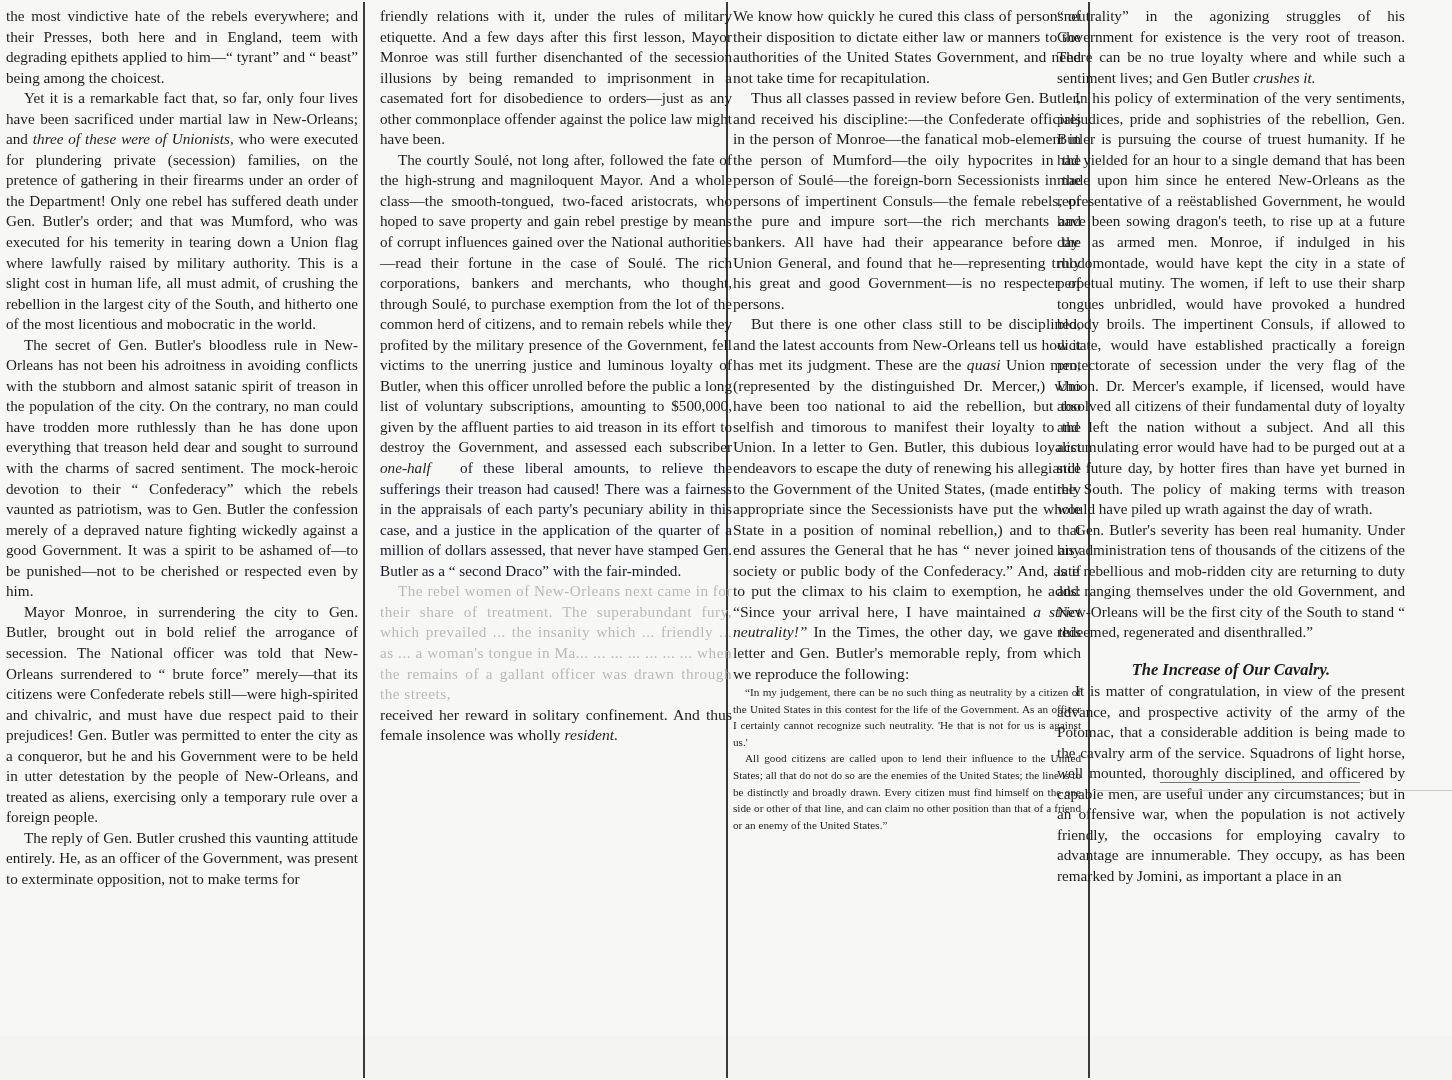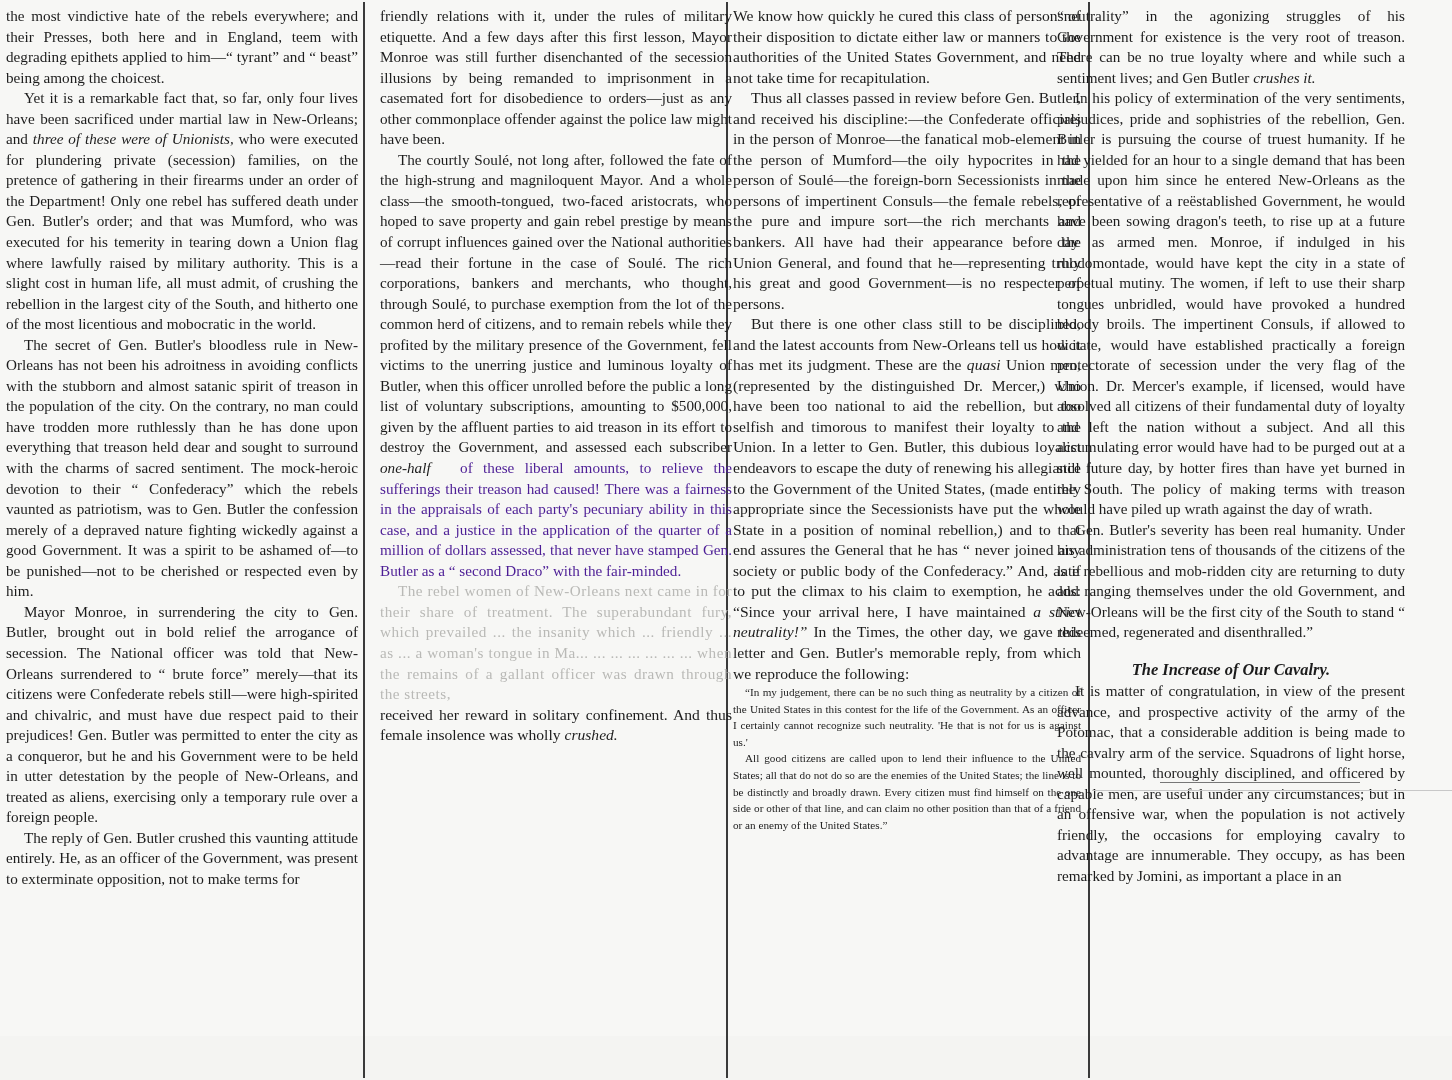--- a/index.html
+++ b/index.html
@@ -25,21 +25,21 @@
   .col2 { left: 380px; width: 352px; }
   .col3 { left: 733px; width: 348px; }
   .col4 { left: 1057px; width: 348px; }
   .rule {
     position: absolute; top: 2px; width: 2px; background: #3a3a3a;
   }
   .quote { font-size: 11.2px; line-height: 16.6px; }
   .quote p { text-indent: 12px; }
   .big { font-size: 15.6px; }
   .faded { color: #b9b9b6; letter-spacing: 0.5px; }
-  .faded-mid { color: #4c1d95; margin-left: 19px; }
+  .faded-mid { color: #0f172a; margin-left: 19px; }
   .headline {
     text-align: center; font-weight: bold; font-size: 16.4px;
     line-height: 22px; margin: 4px 0 1px; text-indent: 0 !important; font-style: italic;
   }
   .divider {
     position: absolute; left: 1160px; width: 200px; top: 782px;
     border-top: 1.5px solid #777;
   }
   .hline {
     position: absolute; left: 1092px; width: 360px; top: 790px;
@@ -60,21 +60,21 @@
     <p><span>Yet it is a remarkable fact that, so far, only four lives have been sacrificed under martial law in New-Orleans; and</span> <i>three of these were of Unionists,</i> <span>who were executed for plundering private (secession) families, on the pretence of gathering in their firearms under an order of the Department! Only one rebel has suffered death under Gen. Butler's order; and that was Mumford, who was executed for his temerity in tearing down a Union flag where lawfully raised by military authority. This is a slight cost in human life, all must admit, of crushing the rebellion in the largest city of the South, and hitherto one of the most licentious and mobocratic in the world.</span></p>
     <p>The secret of Gen. Butler's bloodless rule in New-Orleans has not been his adroitness in avoiding conflicts with the stubborn and almost satanic spirit of treason in the population of the city. On the contrary, no man could have trodden more ruthlessly than he has done upon everything that treason held dear and sought to surround with the charms of sacred sentiment. The mock-heroic devotion to their “ Confederacy” which the rebels vaunted as patriotism, was to Gen. Butler the confession merely of a depraved nature fighting wickedly against a good Government. It was a spirit to be ashamed of—to be punished—not to be cherished or respected even by him.</p>
     <p>Mayor Monroe, in surrendering the city to Gen. Butler, brought out in bold relief the arrogance of secession. The National officer was told that New-Orleans surrendered to “ brute force” merely—that its citizens were Confederate rebels still—were high-spirited and chivalric, and must have due respect paid to their prejudices! Gen. Butler was permitted to enter the city as a conqueror, but he and his Government were to be held in utter detestation by the people of New-Orleans, and treated as aliens, exercising only a temporary rule over a foreign people.</p>
     <p>The reply of Gen. Butler crushed this vaunting attitude entirely. He, as an officer of the Government, was present to exterminate opposition, not to make terms for</p>
   </div>
 
   <div class="col col2">
     <p class="cont">friendly relations with it, under the rules of military etiquette. And a few days after this first lesson, Mayor Monroe was still further disenchanted of the secession illusions by being remanded to imprisonment in a casemated fort for disobedience to orders—just as any other commonplace offender against the police law might have been.</p>
     <p><span>The courtly Soulé, not long after, followed the fate of the high-strung and magniloquent Mayor. And a whole class—the smooth-tongued, two-faced aristocrats, who hoped to save property and gain rebel prestige by means of corrupt influences gained over the National authorities—read their fortune in the case of Soulé. The rich corporations, bankers and merchants, who thought, through Soulé, to purchase exemption from the lot of the common herd of citizens, and to remain rebels while they profited by the military presence of the Government, fell victims to the unerring justice and luminous loyalty of Butler, when this officer unrolled before the public a long list of voluntary subscriptions, amounting to $500,000, given by the affluent parties to aid treason in its effort to destroy the Government, and assessed each subscriber</span> <i>one-half</i> <span class="faded-mid">of these liberal amounts, to relieve the sufferings their treason had caused! There was a fairness in the appraisals of each party's pecuniary ability in this case, and a justice in the application of the quarter of a million of dollars assessed, that never have stamped Gen. Butler as a “ second Draco” with the fair-minded.</span></p>
     <p class="faded">The rebel women of New-Orleans next came in for their share of treatment. The superabundant fury, which prevailed ... the insanity which ... friendly ... as ... a woman's tongue in Ma... ... ... ... ... ... ... when the remains of a gallant officer was drawn through the streets,</p>
-    <p class="cont big"><span>received her reward in solitary confinement. And thus female insolence was wholly</span> <i>crushed.</i></p>
+    <p class="cont big"><span>received her reward in solitary confinement. And thus female insolence was wholly</span> <i>resident.</i></p>
   </div>
 
   <div class="col col3">
     <p class="cont big">We know how quickly he cured this class of persons of their disposition to dictate either law or manners to the authorities of the United States Government, and need not take time for recapitulation.</p>
     <p class="big">Thus all classes passed in review before Gen. Butler, and received his discipline:—the Confederate officials in the person of Monroe—the fanatical mob-element in the person of Mumford—the oily hypocrites in the person of Soulé—the foreign-born Secessionists in the persons of impertinent Consuls—the female rebels, of the pure and impure sort—the rich merchants and bankers. All have had their appearance before the Union General, and found that he—representing truly his great and good Government—is no respecter of persons.</p>
     <p class="big"><span>But there is one other class still to be disciplined, and the latest accounts from New-Orleans tell us how it has met its judgment. These are the</span> <i>quasi</i> <span>Union men, (represented by the distinguished Dr. Mercer,) who have been too national to aid the rebellion, but too selfish and timorous to manifest their loyalty to the Union. In a letter to Gen. Butler, this dubious loyalist endeavors to escape the duty of renewing his allegiance to the Government of the United States, (made entirely appropriate since the Secessionists have put the whole State in a position of nominal rebellion,) and to that end assures the General that he has “ never joined any society or public body of the Confederacy.” And, as if to put the climax to his claim to exemption, he adds: “Since your arrival here, I have maintained</span> <i>a strict neutrality!”</i> <span>In the Times, the other day, we gave this letter and Gen. Butler's memorable reply, from which we reproduce the following:</span></p>
     <div class="quote">
       <p>“In my judgement, there can be no such thing as neutrality by a citizen of the United States in this contest for the life of the Government. As an officer I certainly cannot recognize such neutrality. 'He that is not for us is against us.'</p>
       <p>All good citizens are called upon to lend their influence to the United States; all that do not do so are the enemies of the United States; the line is to be distinctly and broadly drawn. Every citizen must find himself on the one side or other of that line, and can claim no other position than that of a friend or an enemy of the United States.”</p>
     </div>

